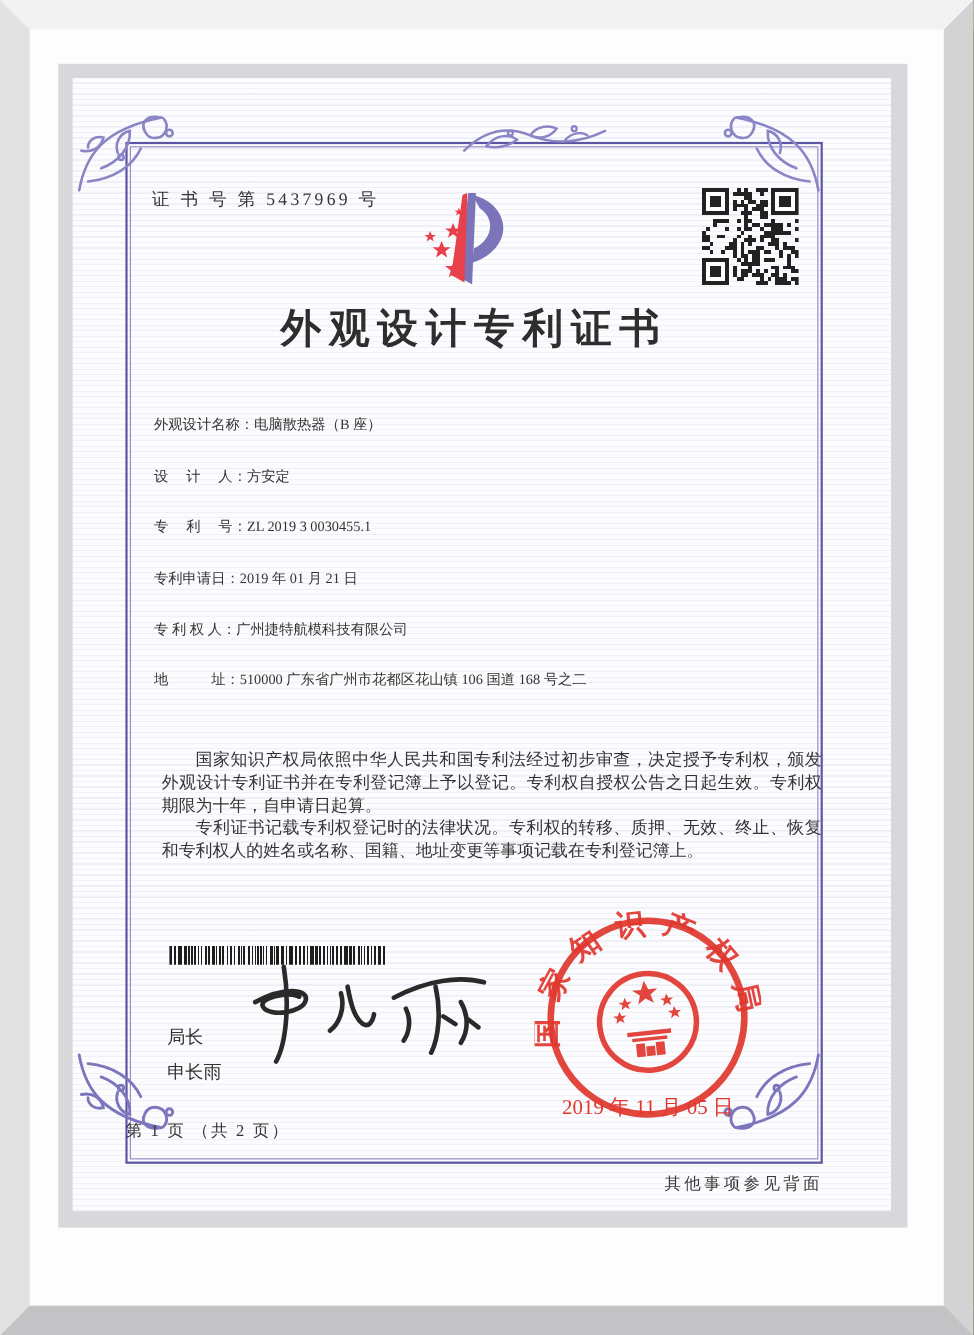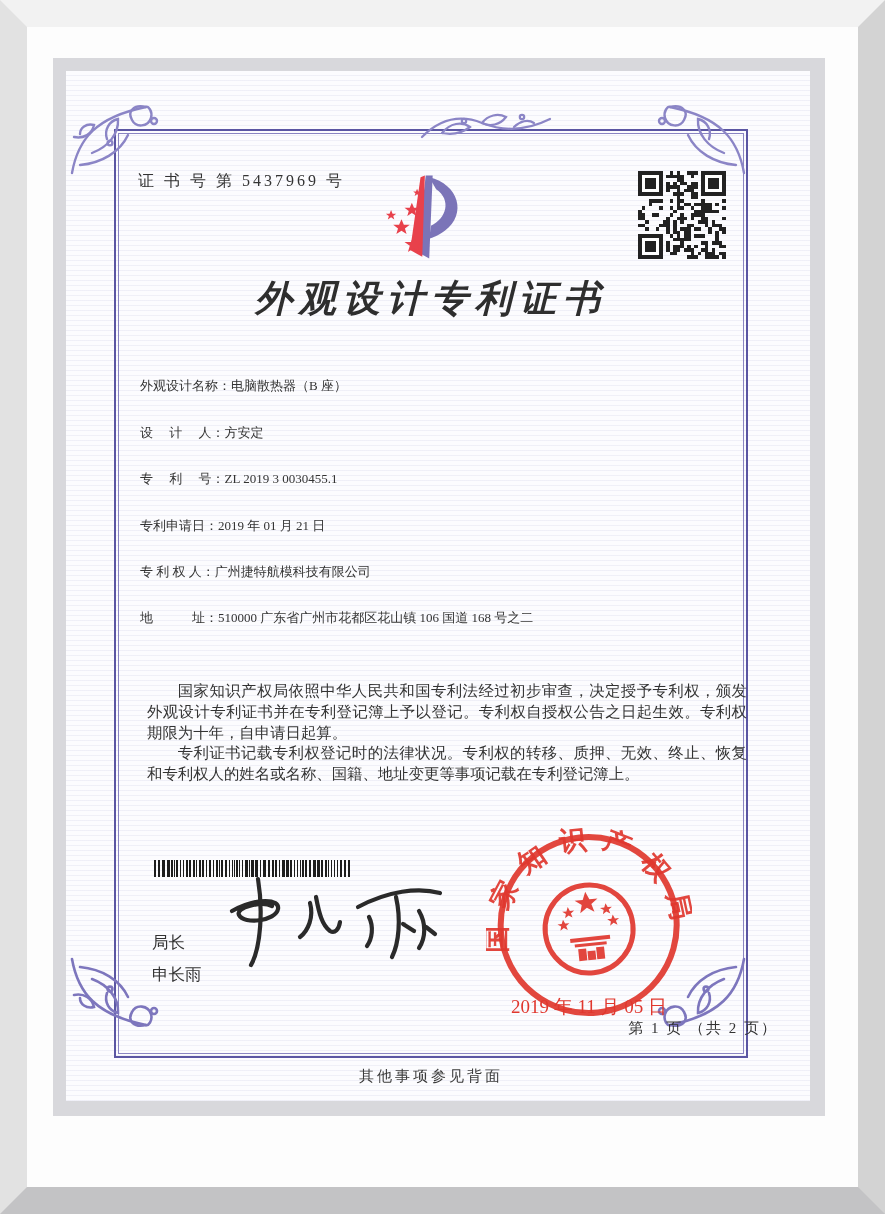--- a/index.html
+++ b/index.html
@@ -22,34 +22,34 @@
     background-color:#fcfcfe;
     background-image:repeating-linear-gradient(0deg, rgba(130,132,190,0.10) 0 1px, rgba(255,255,255,0) 1px 5px);
   }
   .borderbox{position:absolute;left:48px;top:58px;width:634px;height:929px;
     border:2px solid #5b56a3;}
   .borderbox::before{content:"";position:absolute;inset:2px;border:1px solid #8a85c2;}
   .cert-no{position:absolute;left:72px;top:100px;font-size:16px;letter-spacing:3px;color:#333;}
   .logo{position:absolute;left:306px;top:94px;width:104px;height:104px;}
   .qr{position:absolute;left:572px;top:100px;width:88px;height:88px;}
   .title{position:absolute;left:48px;top:203px;width:634px;text-align:center;
-    font-size:37px;font-weight:bold;letter-spacing:7px;color:#2e2e2e;font-style:italic;}
+    font-size:37px;font-weight:bold;letter-spacing:7px;color:#2e2e2e;}
   .field{position:absolute;left:74px;font-size:13px;white-space:nowrap;color:#333;}
   .field .lbl{display:inline-block;}
   .grant2{position:absolute;left:352px;top:0;}
   .body-text{position:absolute;left:81px;top:610px;width:600px;
     font-size:15.4px;line-height:20.8px;text-align:justify;color:#333;}
   .body-text p{margin:0;text-indent:2em;}
   .barcode{position:absolute;left:88px;top:789px;width:198px;height:17px;}
   .director{position:absolute;left:86px;top:836px;font-size:16.5px;line-height:32px;color:#333;margin-top:20px;}
   .signature{position:absolute;left:140px;top:798px;width:250px;height:108px;}
   .seal{position:absolute;left:420px;top:754px;width:206px;height:206px;}
-  .page-info{position:absolute;left:48px;top:948px;width:664px;text-align:right;
+  .page-info{position:absolute;left:48px;top:948px;width:664px;text-align:left;
     font-size:15px;letter-spacing:2px;color:#333;}
-  .footer-note{position:absolute;left:48px;top:996px;width:634px;text-align:center;
+  .footer-note{position:absolute;left:48px;top:996px;width:634px;text-align:right;
     font-size:15px;letter-spacing:3px;color:#3a3a3a;}
   .flourish{position:absolute;width:112px;height:112px;pointer-events:none;}
   .fl-tl{left:-4px;top:6px;}
   .fl-tr{left:576px;top:6px;transform:scaleX(-1);}
   .fl-bl{left:-4px;top:872px;transform:scaleY(-1);}
   .fl-br{left:576px;top:872px;transform:scale(-1,-1);}
   .dragon{position:absolute;left:352px;top:36px;width:136px;height:46px;pointer-events:none;}
 </style>
 </head>
 <body>

